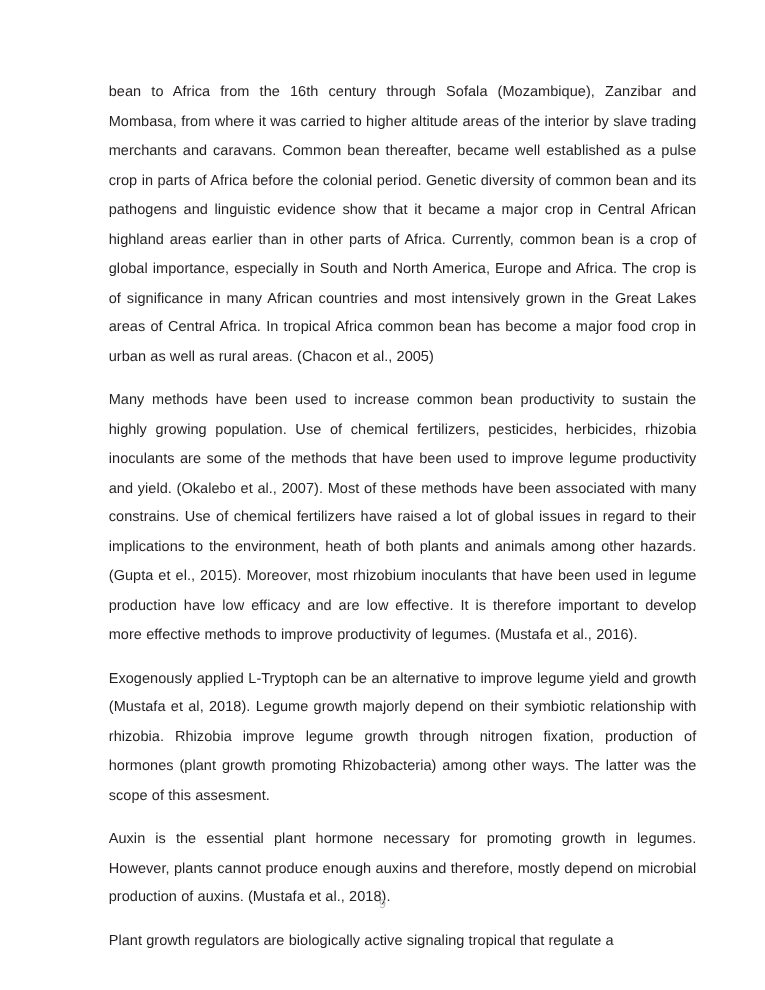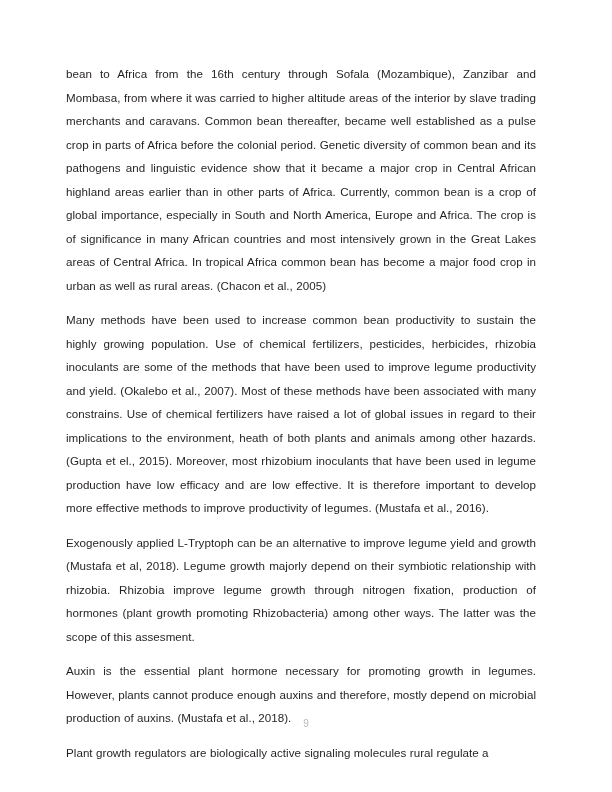--- a/index.html
+++ b/index.html
@@ -15,21 +15,21 @@
   .page {
     position: relative;
     width: 612px;
     height: 792px;
     background: #ffffff;
     overflow: hidden;
     box-sizing: border-box;
   }
   .text-column {
     position: absolute;
-    left: 66px;
+    left: 87px;
     top: 62px;
     width: 470px;
   }
   .para {
     margin: 0 0 11px 0;
     font-size: 11.6px;
     line-height: 23.5px;
     color: #231f20;
     text-align: justify;
     text-justify: inter-word;
@@ -62,19 +62,19 @@
   <div class="text-column">
 
     <p class="para">bean to Africa from the 16th century through Sofala (Mozambique), Zanzibar and Mombasa, from where it was carried to higher altitude areas of the interior by slave trading merchants and caravans. Common bean thereafter, became well established as a pulse crop in parts of Africa before the colonial period. Genetic diversity of common bean and its pathogens and linguistic evidence show that it became a major crop in Central African highland areas earlier than in other parts of Africa. Currently, common bean is a crop of global importance, especially in South and North America, Europe and Africa. The crop is of significance in many African countries and most intensively grown in the Great Lakes areas of Central Africa. In tropical Africa common bean has become a major food crop in urban as well as rural areas. (Chacon et al., 2005)</p>
 
     <p class="para">Many methods have been used to increase common bean productivity to sustain the highly growing population. Use of chemical fertilizers, pesticides, herbicides, rhizobia inoculants are some of the methods that have been used to improve legume productivity and yield. (Okalebo et al., 2007). Most of these methods have been associated with many constrains. Use of chemical fertilizers have raised a lot of global issues in regard to their implications to the environment, heath of both plants and animals among other hazards. (Gupta et el., 2015). Moreover, most rhizobium inoculants that have been used in legume production have low efficacy and are low effective. It is therefore important to develop more effective methods to improve productivity of legumes. (Mustafa et al., 2016).</p>
 
     <p class="para">Exogenously applied L-Tryptoph can be an alternative to improve legume yield and growth (Mustafa et al, 2018). Legume growth majorly depend on their symbiotic relationship with rhizobia. Rhizobia improve legume growth through nitrogen fixation, production of hormones (plant growth promoting Rhizobacteria) among other ways. The latter was the scope of this assesment.</p>
 
     <p class="para">Auxin is the essential plant hormone necessary for promoting growth in legumes. However, plants cannot produce enough auxins and therefore, mostly depend on microbial production of auxins. (Mustafa et al., 2018).</p>
 
-    <p class="para para-last-line-noj">Plant growth regulators are biologically active signaling molecules rural regulate a</p>
+    <p class="para para-last-line-noj">Plant growth regulators are biologically active signaling tropical that regulate a</p>
 
   </div>
 
   <div class="page-number">9</div>
 
 </div>
 
 </body></html>

